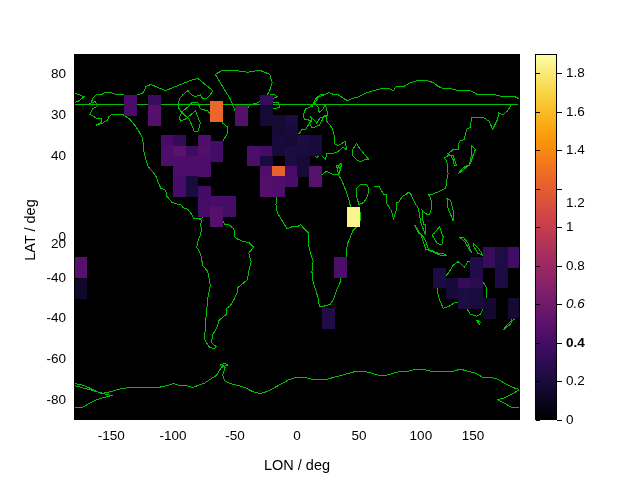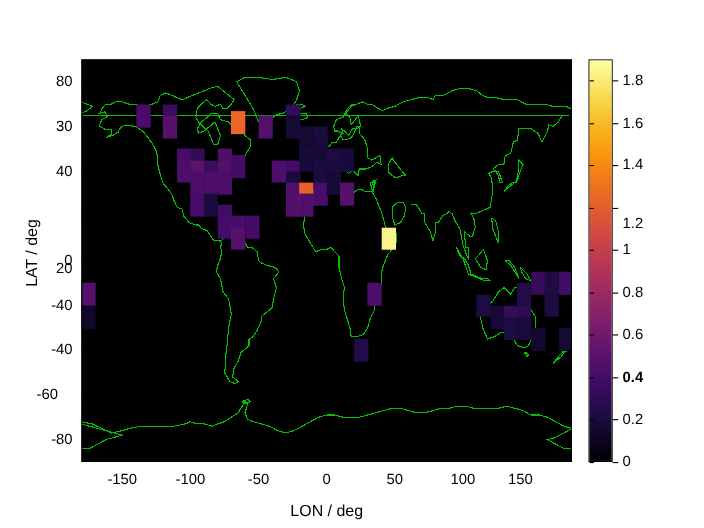--- a/index.html
+++ b/index.html
@@ -176,21 +176,21 @@
       <div class="tick" style="left: 515px; top: 237px; width: 5px; height: 1px;"></div>
       <div class="ytl" style="left: 20px; top: 229px;">0</div>
       <div class="tick" style="left: 74px; top: 277.667px; width: 5px; height: 1px;"></div>
       <div class="tick" style="left: 515px; top: 277.667px; width: 5px; height: 1px;"></div>
       <div class="ytl" style="left: 20px; top: 269.667px;">-40</div>
       <div class="tick" style="left: 74px; top: 318.333px; width: 5px; height: 1px;"></div>
       <div class="tick" style="left: 515px; top: 318.333px; width: 5px; height: 1px;"></div>
       <div class="ytl" style="left: 20px; top: 310.333px;">-40</div>
       <div class="tick" style="left: 74px; top: 359px; width: 5px; height: 1px;"></div>
       <div class="tick" style="left: 515px; top: 359px; width: 5px; height: 1px;"></div>
-      <div class="ytl" style="left: 20px; top: 351px; text-align: center;">-60</div>
+      <div class="ytl" style="left: 20px; top: 351px;">-60</div>
       <div class="tick" style="left: 74px; top: 399.667px; width: 5px; height: 1px;"></div>
       <div class="tick" style="left: 515px; top: 399.667px; width: 5px; height: 1px;"></div>
       <div class="ytl" style="left: 20px; top: 391.667px;">-80</div>
     </div>
 
   <div id="xlabel">LON / deg</div>
   <div id="ylabel">LAT / deg</div>
 
   <div id="cbar">
     <div id="cbar-grad" style="background: linear-gradient(rgb(252, 255, 164) 0%, rgb(250, 234, 118) 5%, rgb(248, 214, 71) 10%, rgb(248, 190, 42) 15%, rgb(250, 166, 17) 20%, rgb(248, 143, 14) 25%, rgb(241, 120, 28) 30%, rgb(233, 99, 42) 35%, rgb(219, 83, 57) 40%, rgb(205, 67, 71) 45%, rgb(186, 56, 83) 50%, rgb(167, 45, 95) 55%, rgb(147, 38, 101) 60%, rgb(127, 30, 107) 65%, rgb(106, 23, 108) 70%, rgb(86, 16, 108) 75%, rgb(65, 12, 99) 80%, rgb(43, 12, 80) 85%, rgb(24, 11, 59) 90%, rgb(12, 5, 31) 95%, rgb(0, 0, 4) 100%);"></div>
@@ -202,21 +202,21 @@
       <div class="cbtl" style="top: 103.789px;">1.6</div>
       <div class="cbtick" style="top: 150.316px;"></div>
       <div class="cbtl" style="top: 142.316px;">1.4</div>
       <div class="cbtick" style="top: 188.842px;"></div>
       <div class="cbtl" style="top: 163px; margin-top: 32px;">1.2</div>
       <div class="cbtick" style="top: 227.368px;"></div>
       <div class="cbtl" style="top: 219.368px;">1</div>
       <div class="cbtick" style="top: 265.895px;"></div>
       <div class="cbtl" style="top: 257.895px;">0.8</div>
       <div class="cbtick" style="top: 304.421px;"></div>
-      <div class="cbtl" style="top: 296.421px;">0.6</div>
+      <div class="cbtl" style="top: 296.421px; font-style: italic;">0.6</div>
       <div class="cbtick" style="top: 342.947px;"></div>
       <div class="cbtl" style="top: 334.947px; font-weight: bold;">0.4</div>
       <div class="cbtick" style="top: 381.474px;"></div>
       <div class="cbtl" style="top: 373.474px;">0.2</div>
       <div class="cbtick" style="top: 420px;"></div>
       <div class="cbtl" style="top: 412px;">0</div>
       <div class="cbtick" style="left: 536px; top: 73.2632px; width: 4px;"></div>
       <div class="cbtick" style="left: 536px; top: 111.789px; width: 4px;"></div>
       <div class="cbtick" style="left: 536px; top: 150.316px; width: 4px;"></div>
       <div class="cbtick" style="left: 536px; top: 188.842px; width: 4px;"></div>

